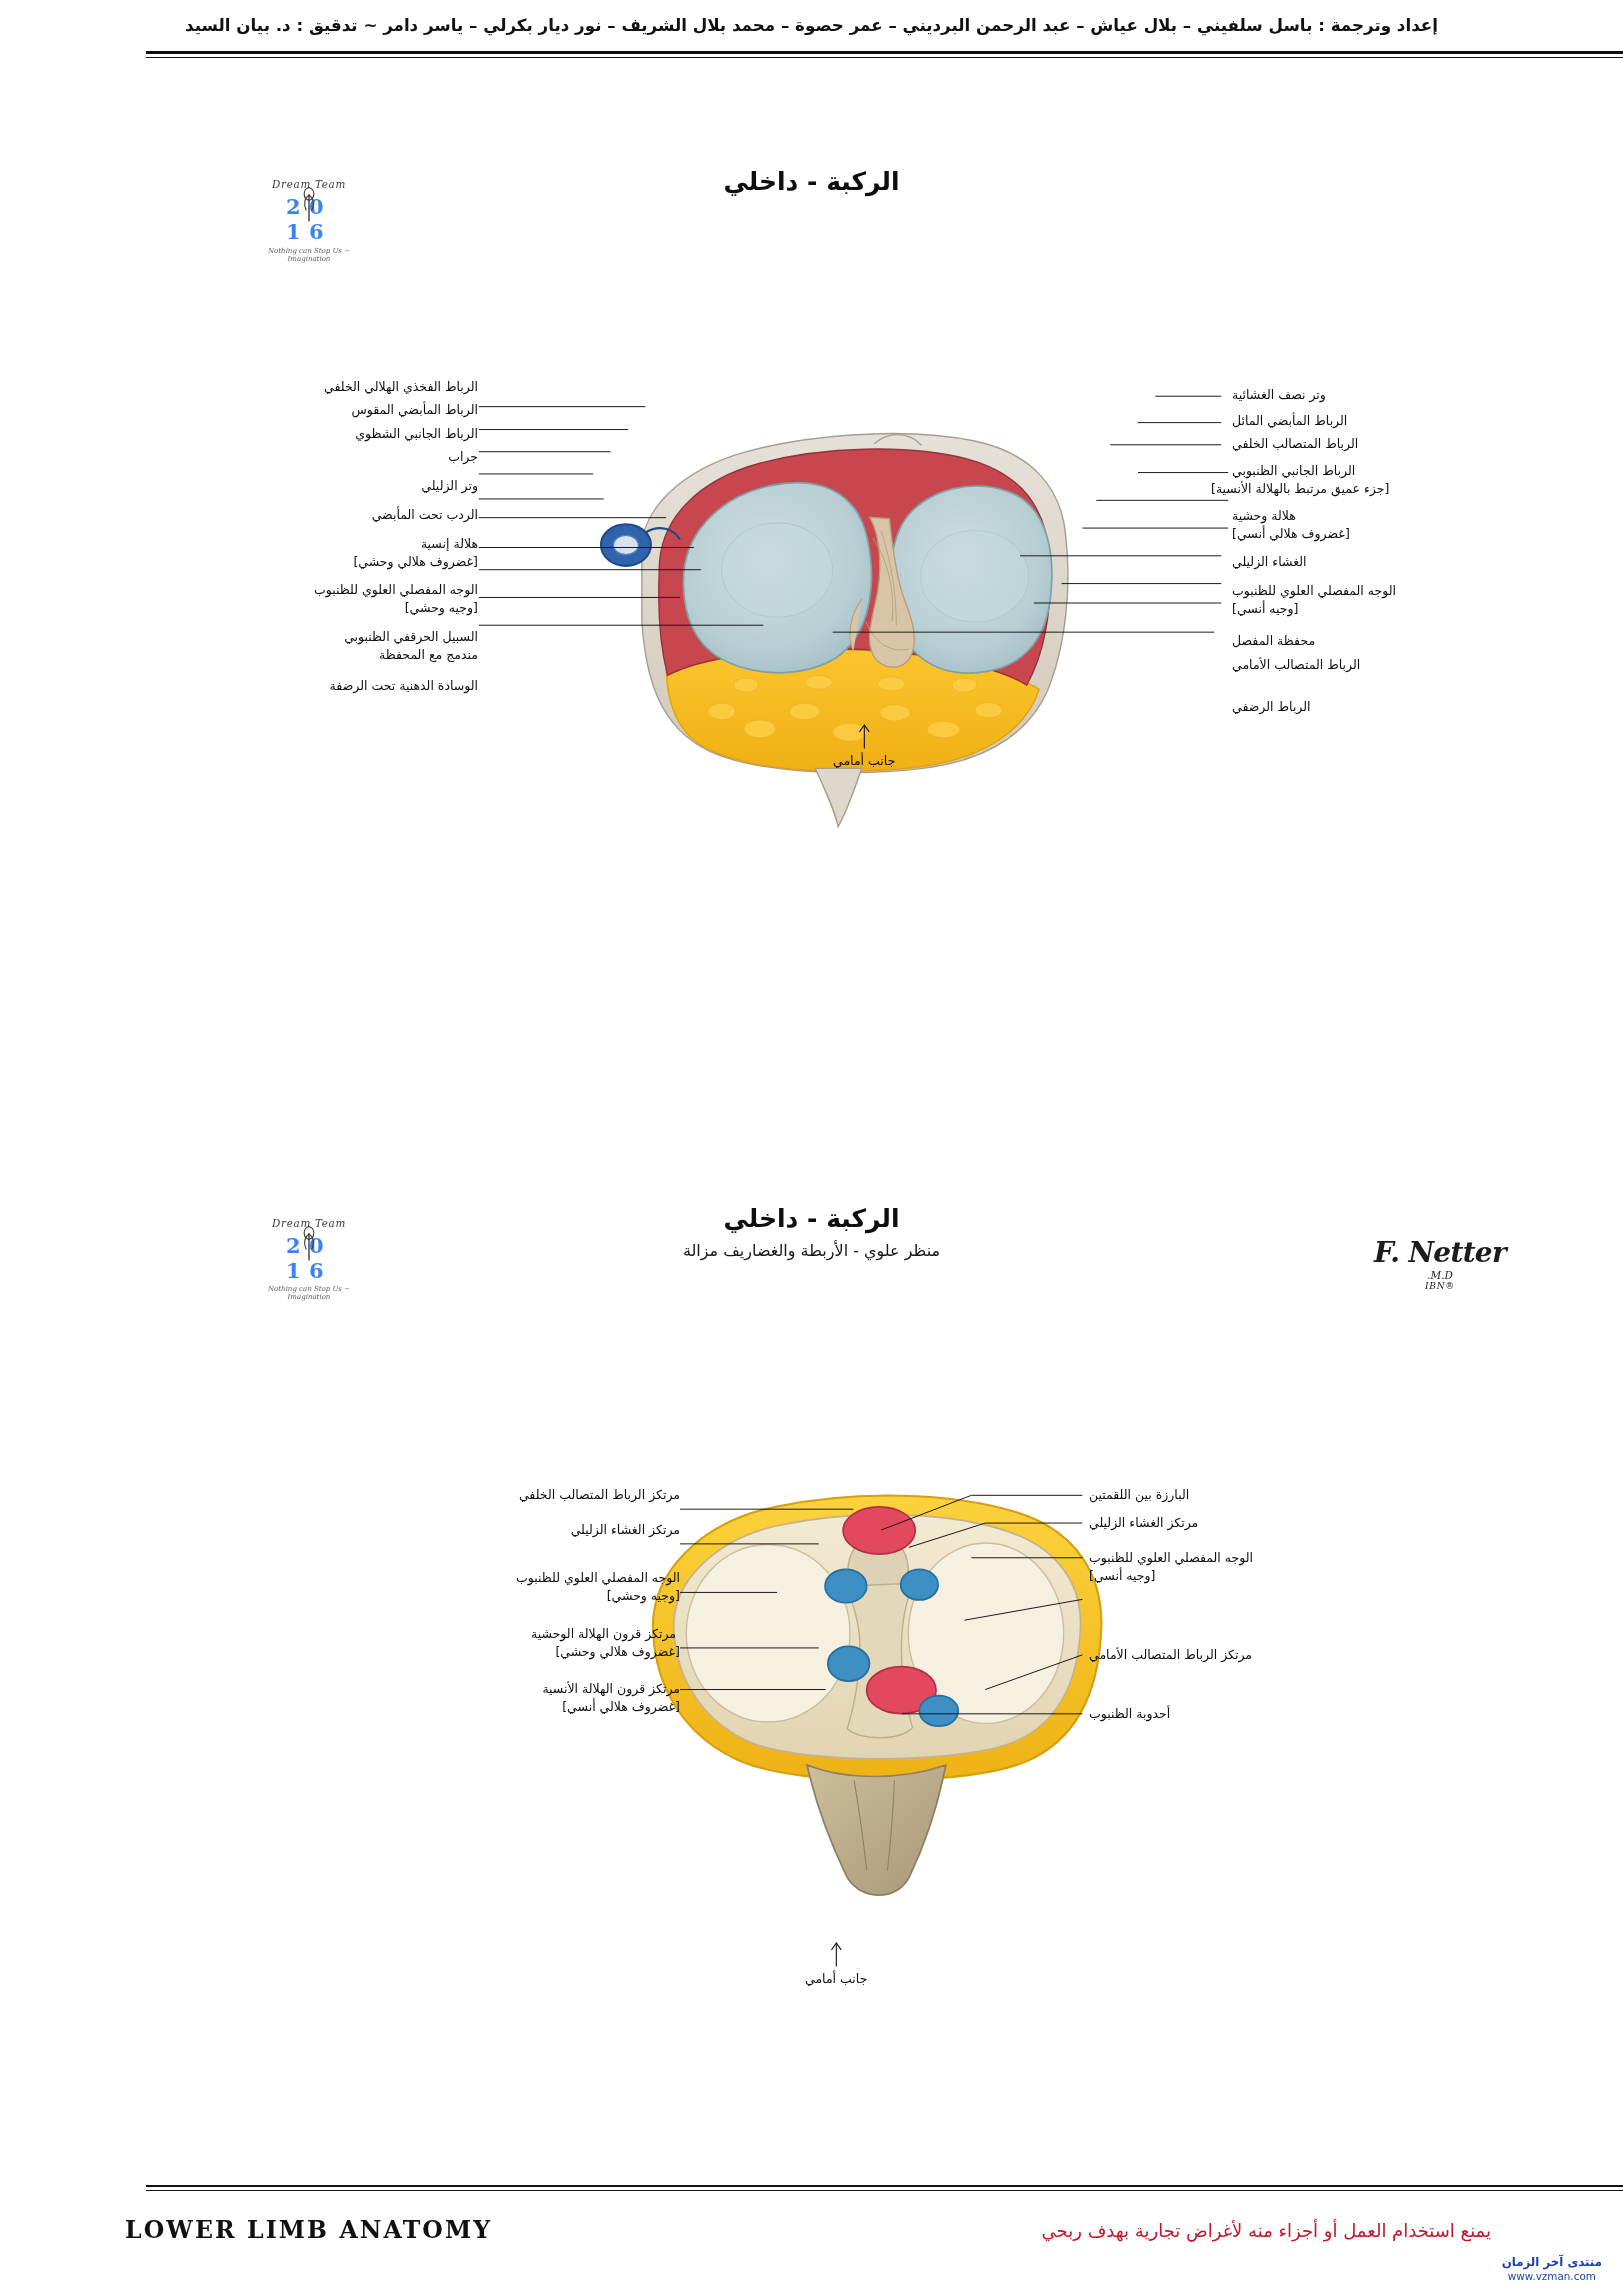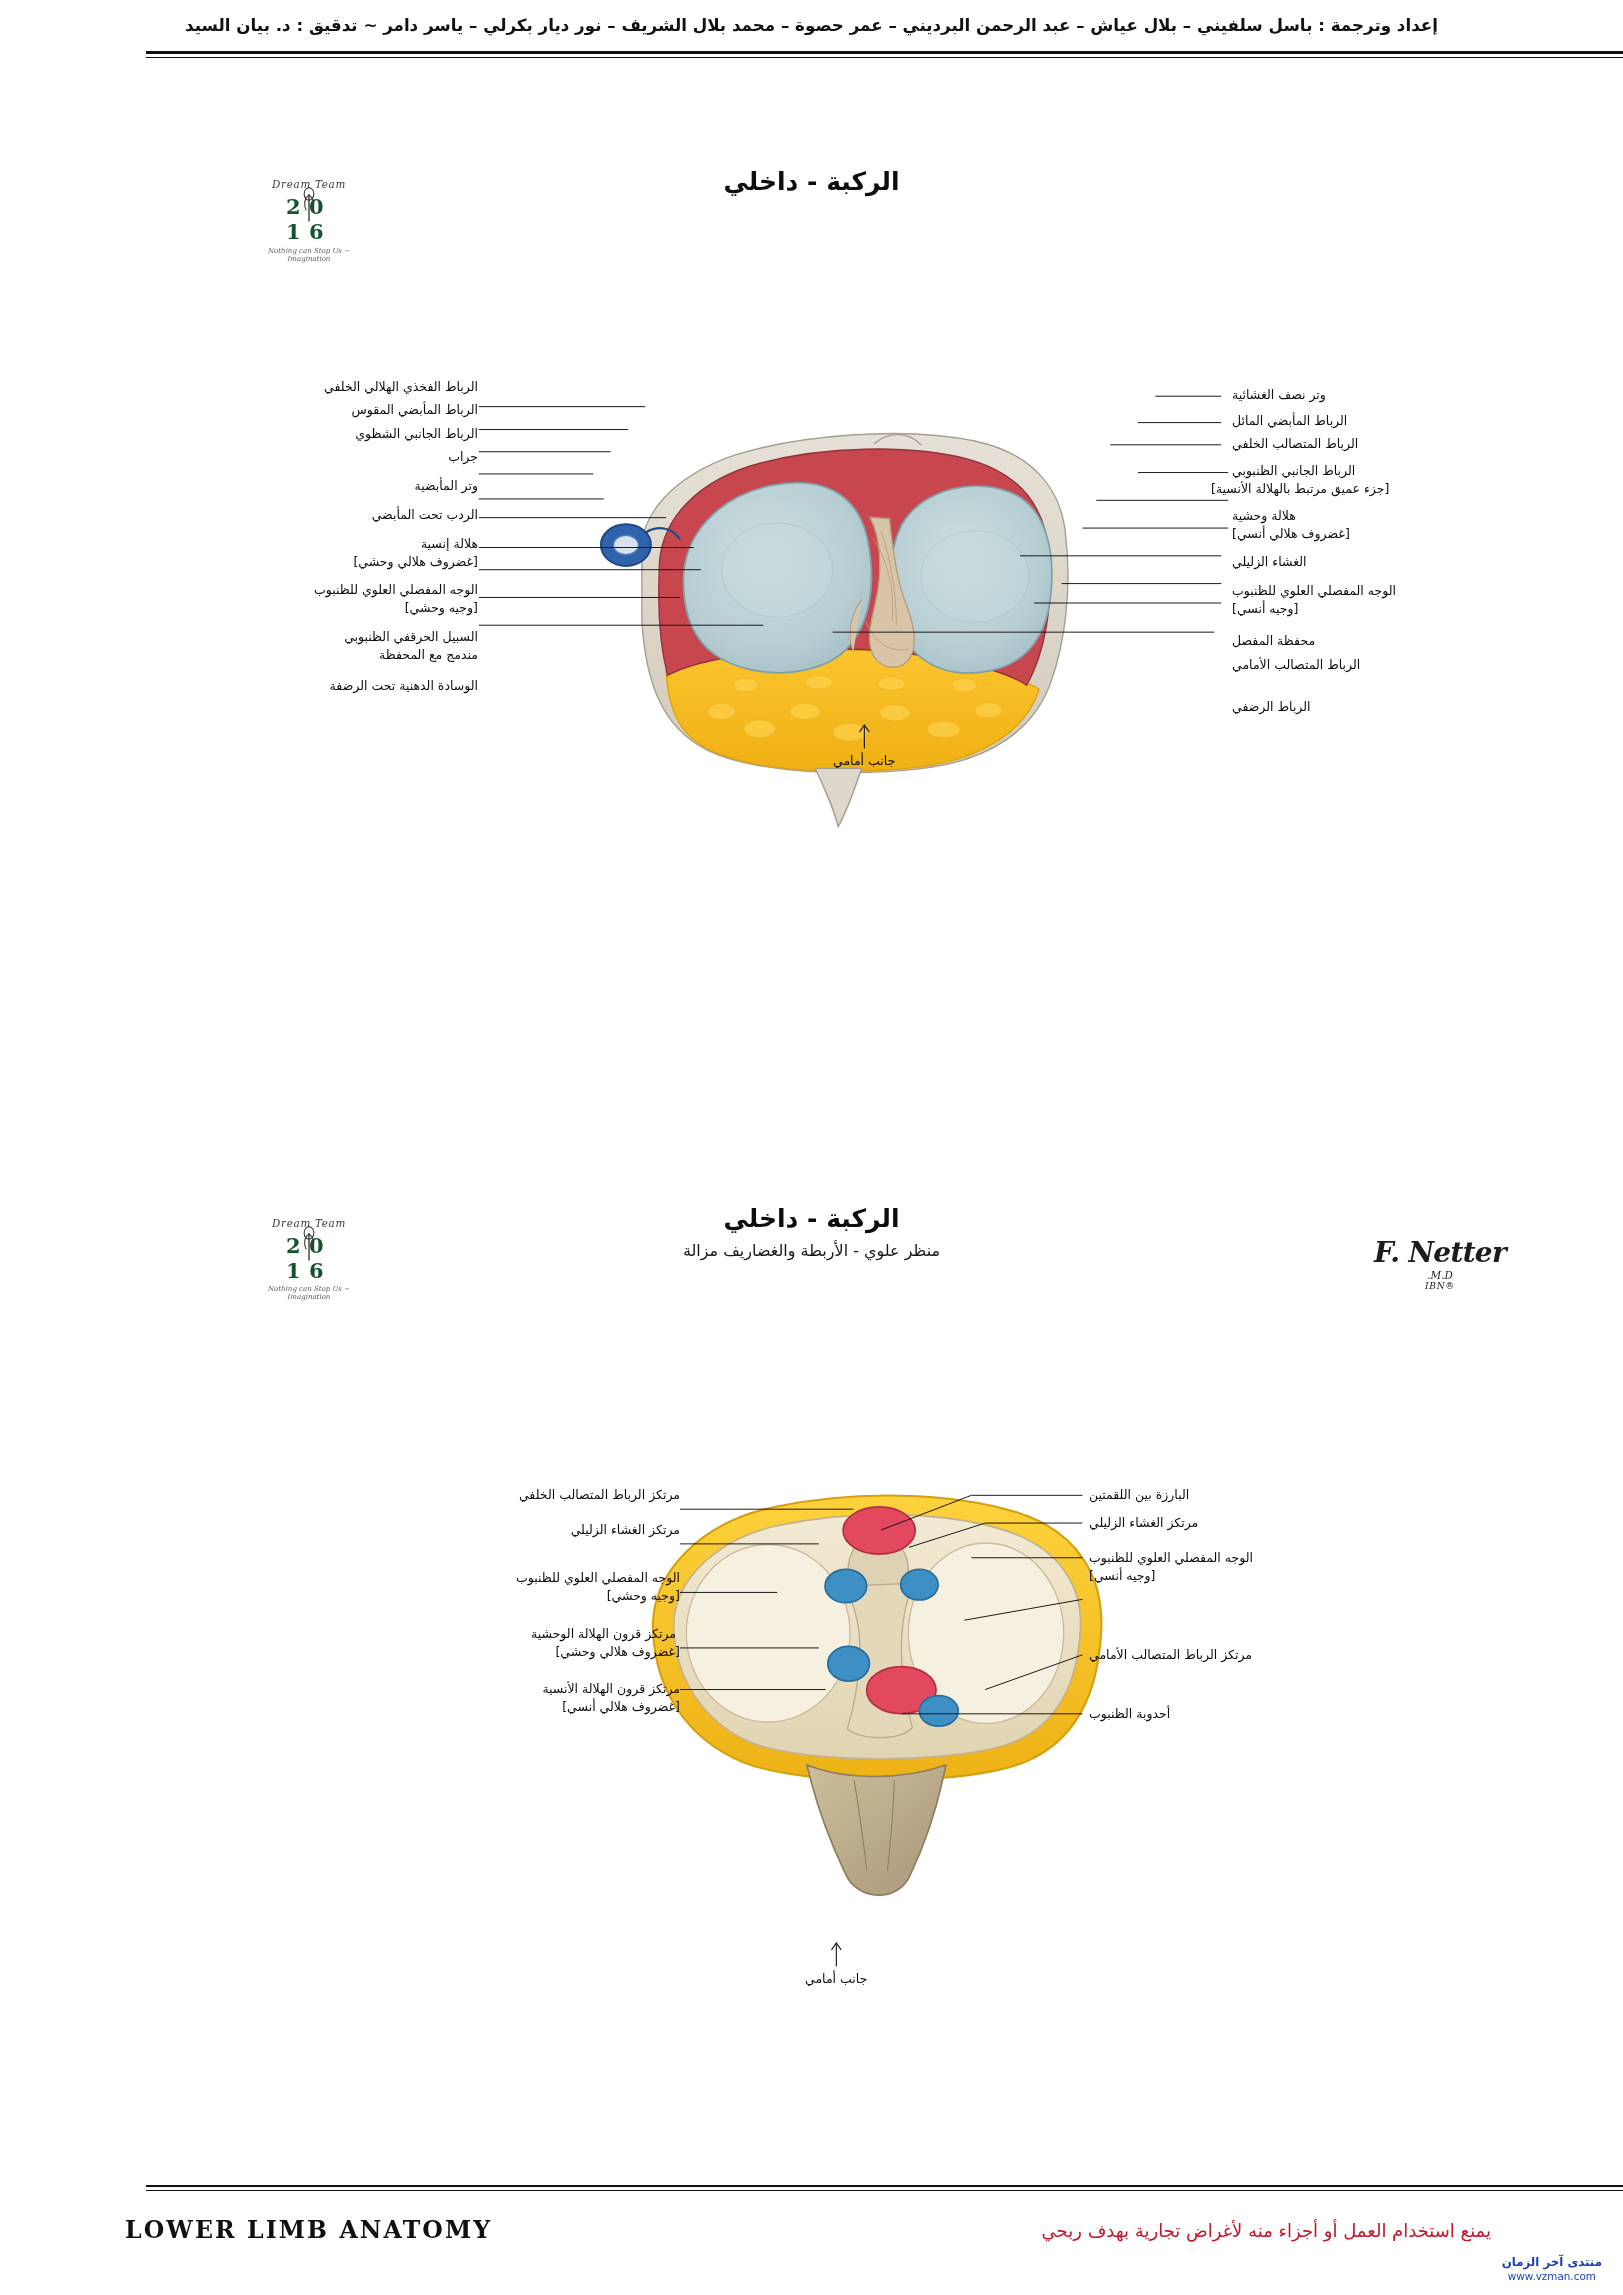--- a/index.html
+++ b/index.html
@@ -122,21 +122,21 @@
     font-family: "DejaVu Serif", "Liberation Serif", serif;
     font-style: italic;
     font-size: 10.4px;
     color: #3a3a3a;
     letter-spacing: 0.7px;
   }
   .stamp .st-mid {
     font-family: "DejaVu Serif", "Liberation Serif", serif;
     font-weight: bold;
     font-size: 21px;
-    color: #14532d;
+    color: #3b82f6;
     letter-spacing: 8.3px;
     margin-top: 4.2px;
     position: relative;
   }
   .stamp .st-tree {
     position: absolute;
     left: 50%;
     top: -7px;
     transform: translateX(-50%);
     width: 18px;
@@ -332,21 +332,21 @@
   <div class="lbl l" style="left:1232px; top:416px;">الوجه المفصلي العلوي للظنبوب</div>
   <div class="lbl l" style="left:1232px; top:434px;">[وجيه أنسي]</div>
   <div class="lbl l" style="left:1232px; top:466px;">محفظة المفصل</div>
   <div class="lbl l" style="left:1232px; top:490px;">الرباط المتصالب الأمامي</div>
   <div class="lbl l" style="left:1232px; top:532px;">الرباط الرضفي</div>
 
   <div class="lbl r" style="left:62px; top:212px; width:416px;">الرباط الفخذي الهلالي الخلفي</div>
   <div class="lbl r" style="left:62px; top:235px; width:416px;">الرباط المأبضي المقوس</div>
   <div class="lbl r" style="left:62px; top:259px; width:416px;">الرباط الجانبي الشظوي</div>
   <div class="lbl r" style="left:62px; top:282px; width:416px;">جراب</div>
-  <div class="lbl r" style="left:62px; top:311px; width:416px;">وتر المأبضية</div>
+  <div class="lbl r" style="left:62px; top:311px; width:416px;">وتر الزليلي</div>
   <div class="lbl r" style="left:62px; top:340px; width:416px;">الردب تحت المأبضي</div>
   <div class="lbl r" style="left:62px; top:369px; width:416px;">هلالة إنسية</div>
   <div class="lbl r" style="left:62px; top:387px; width:416px;">[غضروف هلالي وحشي]</div>
   <div class="lbl r" style="left:62px; top:415px; width:416px;">الوجه المفصلي العلوي للظنبوب</div>
   <div class="lbl r" style="left:62px; top:433px; width:416px;">[وجيه وحشي]</div>
   <div class="lbl r" style="left:62px; top:462px; width:416px;">السبيل الحرقفي الظنبوبي</div>
   <div class="lbl r" style="left:62px; top:480px; width:416px;">مندمج مع المحفظة</div>
   <div class="lbl r" style="left:62px; top:511px; width:416px;">الوسادة الدهنية تحت الرضفة</div>
 
   <div class="arrow-note" style="left:833px; top:555px;">

